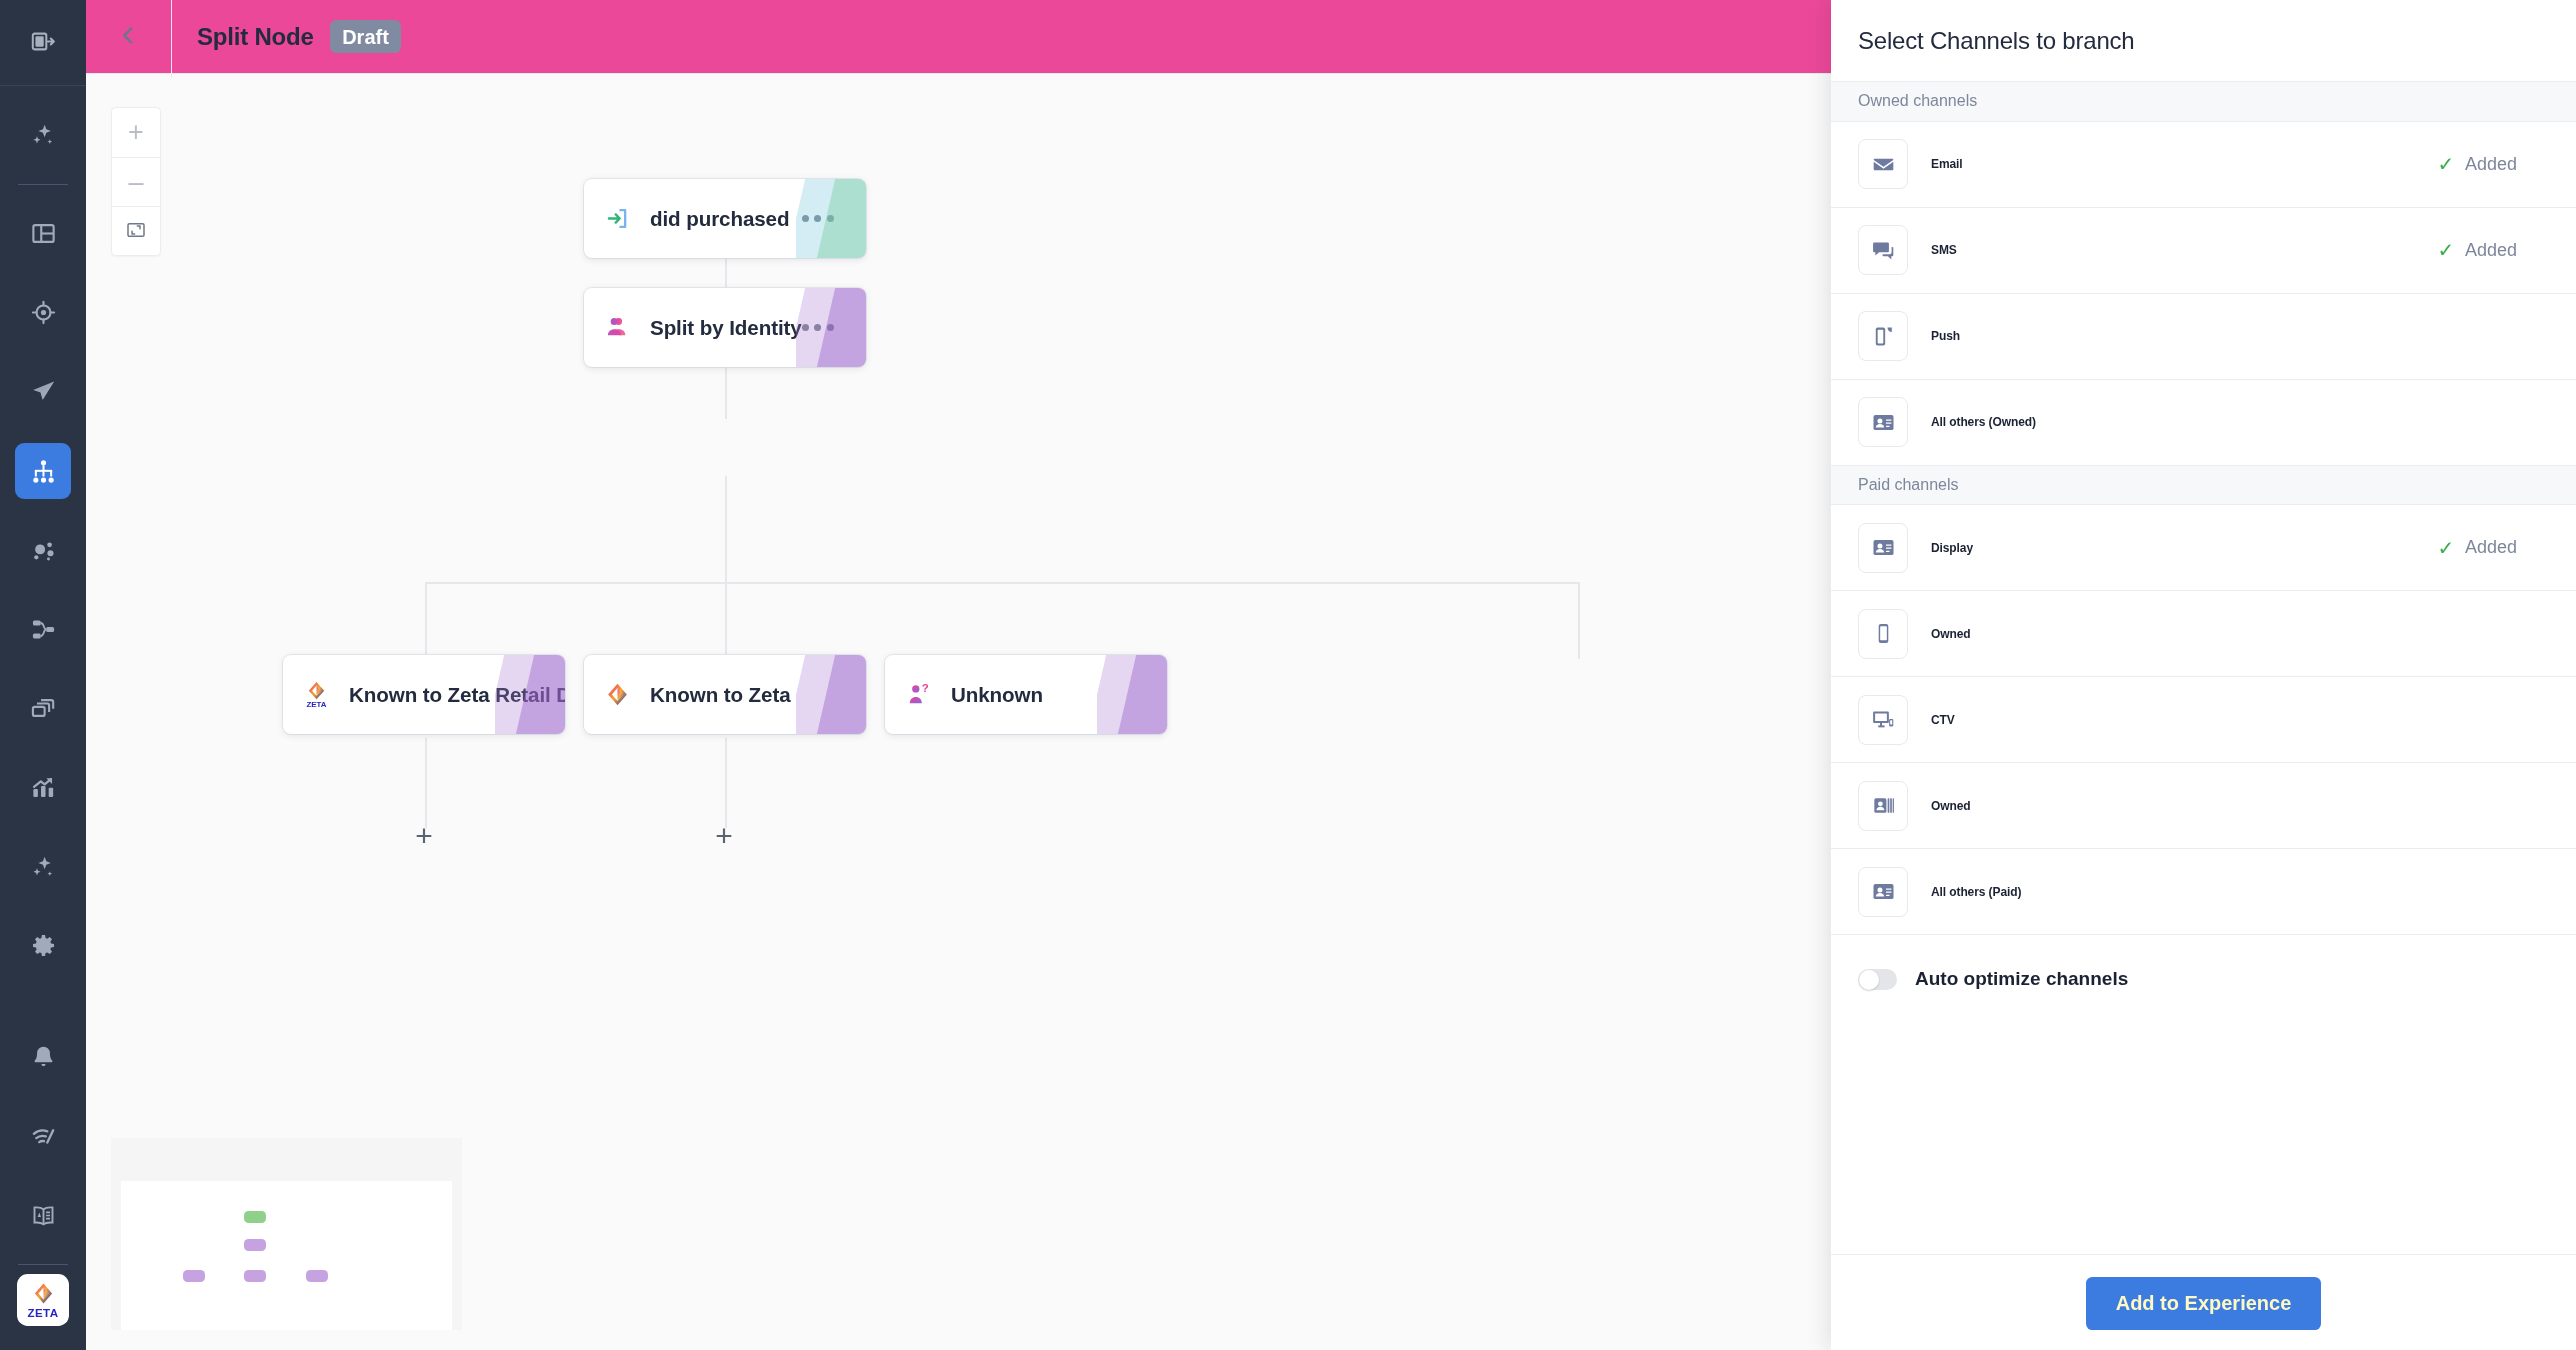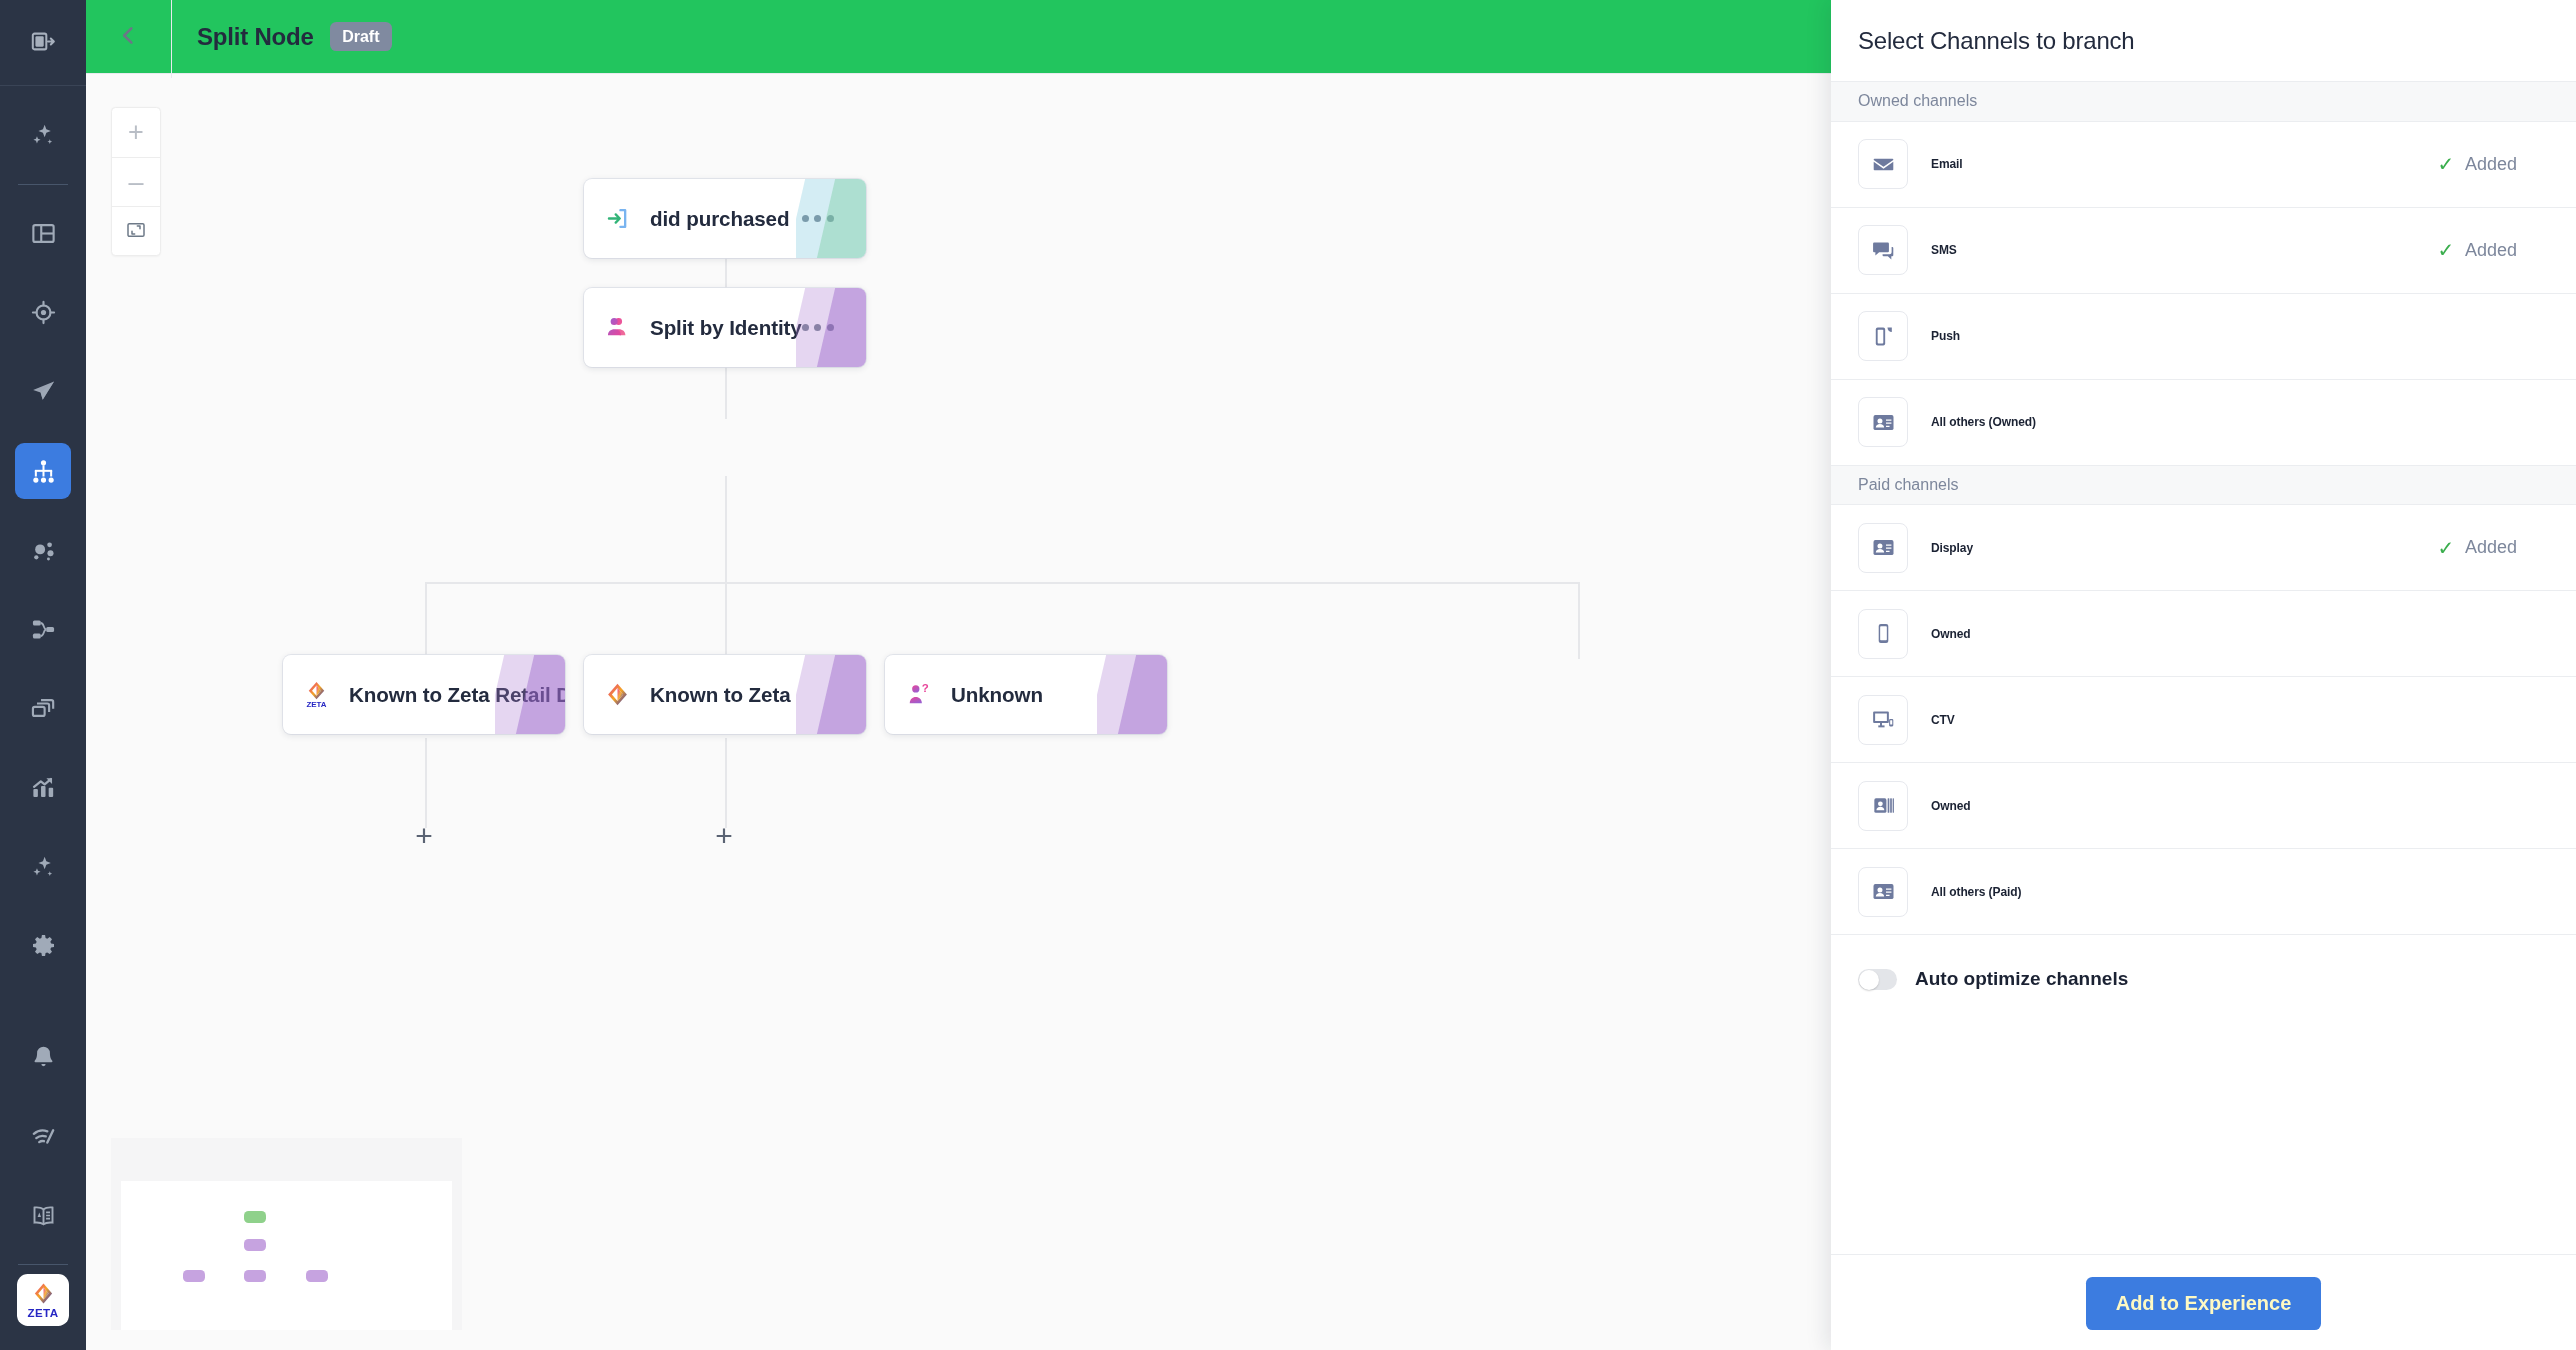--- a/index.html
+++ b/index.html
@@ -42,36 +42,36 @@
   }
   .zeta-badge .zword {
     font-size: 11.6px; font-weight: bold; color: #2727c4; letter-spacing: 0.4px;
     line-height: 1; margin-top: 1.8px;
   }
 
   
   .header {
     position: absolute; left: 86px; top: 0;
     width: 2490px; height: 74px;
-    background: #22c55e;
+    background: #ec4899;
     border-bottom: 0.9px solid #e8eaee;
     display: flex; align-items: center;
   }
   .back-btn {
     width: 86px; height: 82px;
     display: flex; align-items: center; justify-content: center;
     cursor: pointer;
     border-right: 0.9px solid #e8eaee;
   }
   .title-wrap { display: flex; align-items: center; gap: 16px; padding-left: 25px; }
   .page-title {
     font-size: 24px; font-weight: bold; color: #232b3e; letter-spacing: -0.2px;
   }
   .draft-chip {
-    background: #808aa0; color: #fff; font-size: 16px; font-weight: bold;
+    background: #808aa0; color: #fff; font-size: 20px; font-weight: bold;
     padding: 6.3px 12.5px; border-radius: 6.3px; line-height: 1;
   }
 
   
   .canvas {
     position: absolute; left: 86px; top: 82px;
     width: 2490px; height: 1268px;
     background: #fafafa;
     overflow: hidden;
   }

